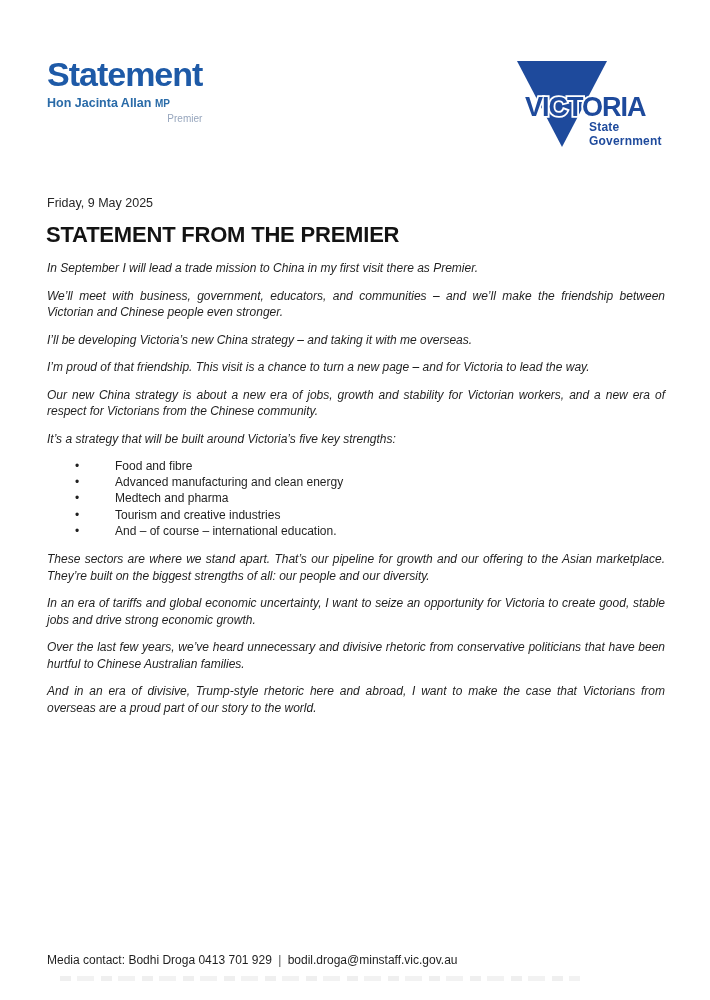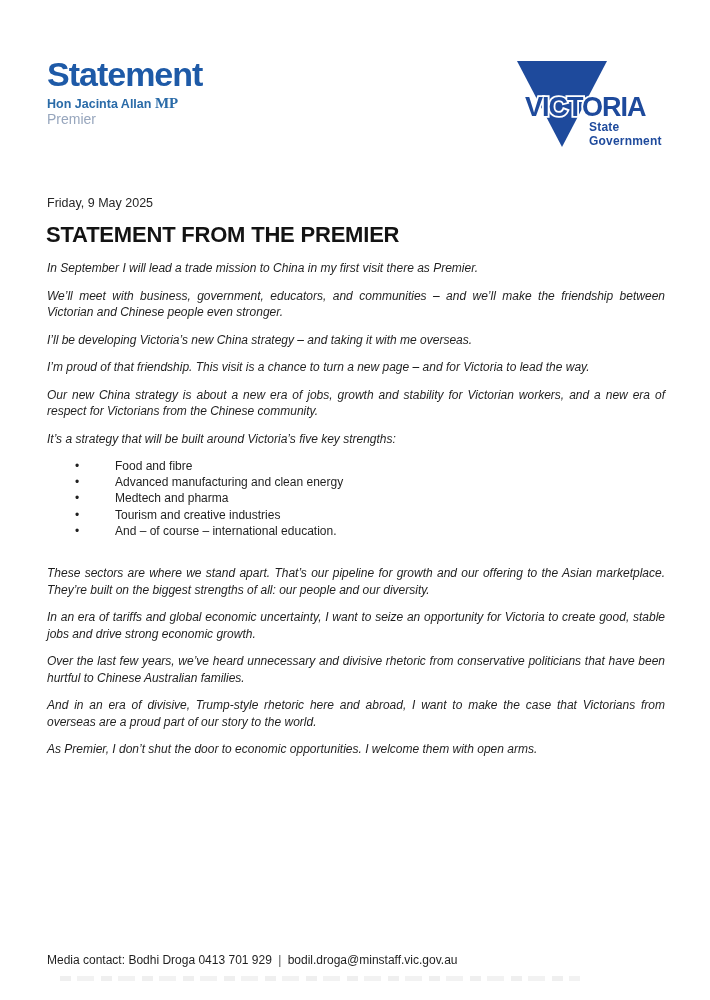--- a/index.html
+++ b/index.html
@@ -29,29 +29,29 @@
     line-height: 38px;
   }
   .author-line {
     margin-top: 3px;
     font-size: 12.5px;
     font-weight: bold;
     color: #2a6ba8;
     line-height: 15px;
   }
   .author-suffix {
-    font-size: 15px;
+    font-size: 10px;
     font-weight: bold;
     color: #2a6ba8;
-    font-family: Liberation Serif, serif;
   }
   .author-role {
-    font-size: 14px;
+    font-size: 10px;
     color: #97a6bd;
     line-height: 15px;
+    text-align: right;
   }
 
   .logo-wrap {
     position: absolute;
     left: 513px;
     top: 58px;
     width: 152px;
     height: 92px;
   }
 
@@ -83,21 +83,21 @@
   }
   .para {
     font-size: 12px;
     line-height: 16.5px;
     margin-bottom: 11px;
     text-align: justify;
     font-style: italic;
   }
   .bullets {
     list-style: none;
-    margin-bottom: 26px;
+    margin-bottom: 12px;
   }
   .bullet-item {
     position: relative;
     font-size: 12px;
     line-height: 16.2px;
     padding-left: 68px;
   }
   .bullet-item::before {
     content: "\2022";
     position: absolute;
@@ -195,21 +195,20 @@
     <div>
 
         <p class="para">These sectors are where we stand apart. That’s our pipeline for growth and our offering to the Asian marketplace. They’re built on the biggest strengths of all: our people and our diversity.</p>
 
         <p class="para">In an era of tariffs and global economic uncertainty, I want to seize an opportunity for Victoria to create good, stable jobs and drive strong economic growth.</p>
 
         <p class="para">Over the last few years, we’ve heard unnecessary and divisive rhetoric from conservative politicians that have been hurtful to Chinese Australian families.</p>
 
         <p class="para">And in an era of divisive, Trump-style rhetoric here and abroad, I want to make the case that Victorians from overseas are a proud part of our story to the world.</p>
 
-        <p class="para">As Premier, I don’t shut the door to economic opportunities. I welcome them with open arms.</p>
       </div>
   </div>
 
   <div class="footer-line">
     <span class="footer-label">Media contact:</span>
     <span>Bodhi Droga 0413 701 929</span>
     <span class="footer-sep">|</span>
     <span>bodil.droga@minstaff.vic.gov.au</span>
   </div>
 

